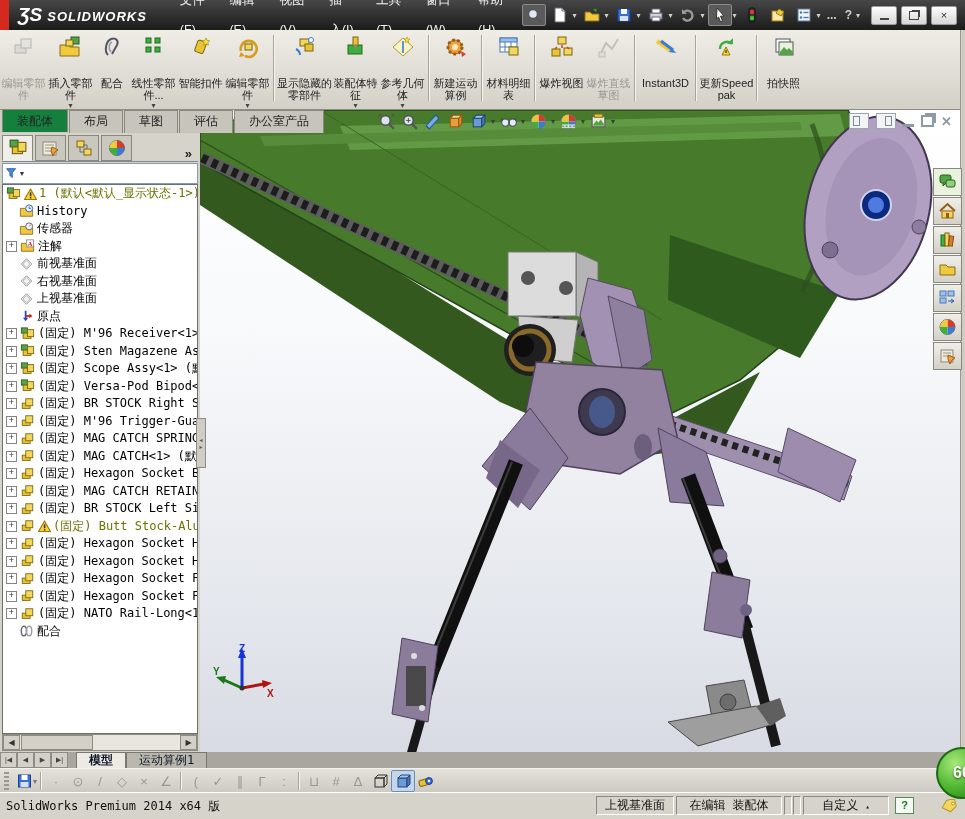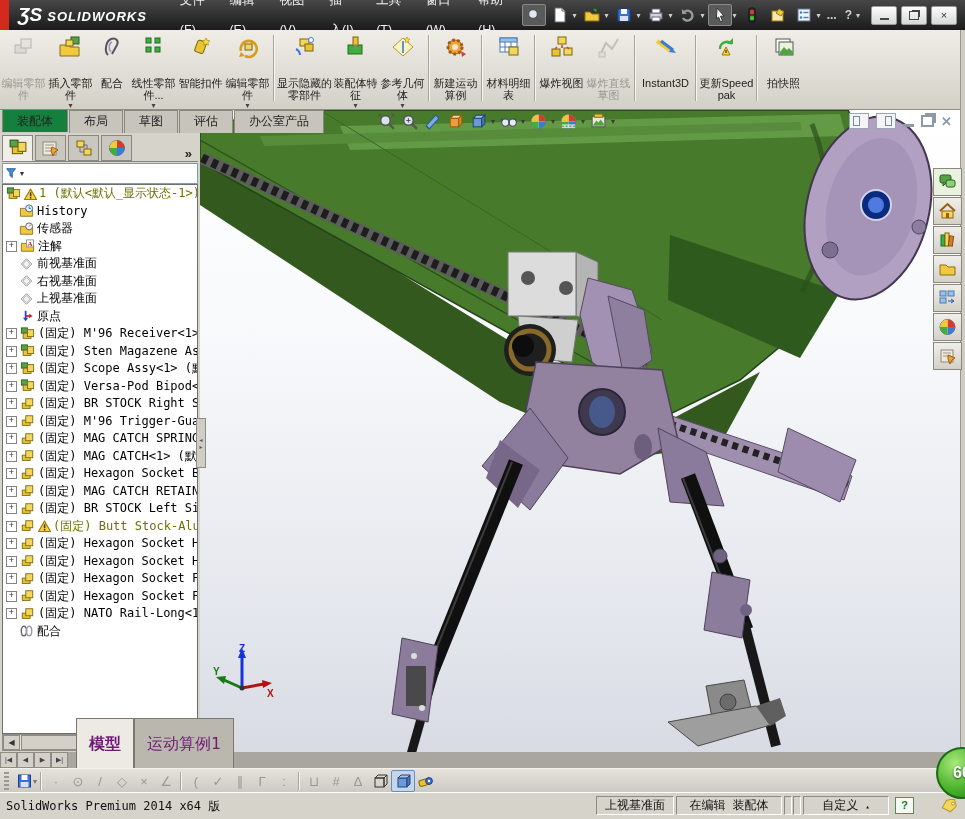--- a/index.html
+++ b/index.html
@@ -85,21 +85,21 @@
             display:flex;flex-direction:column;align-items:center;justify-content:center;font-size:6px;color:#555;}
   
   #taskpane{position:absolute;left:933px;top:168px;width:29px;display:flex;flex-direction:column;z-index:35;}
   .tpb{width:27px;height:26px;background:linear-gradient(#efeee9,#d3d0c7);border:1px solid #8a877e;margin-bottom:1px;
        display:flex;align-items:center;justify-content:center;}
   .tpb.active{background:#e9f2dd;}
   .tpb svg{width:19px;height:18px;}
   
   #btabs{position:absolute;left:0;top:752px;width:965px;height:16px;background:#a9a6a0;display:flex;align-items:flex-end;}
   .nav{width:15px;height:14px;background:#d4d0c8;border:1px solid #8f8c84;font-size:7px;color:#444;text-align:center;line-height:13px;flex:none;}
-  .btab{padding:17px 12px;font-size:16px;line-height:15px;height:15px;border:1px solid #7a7770;border-bottom:none;background:#bab7af;color:#701a75;font-family:"DejaVu Sans Mono",monospace;}
+  .btab{padding:0 12px;font-size:12px;line-height:15px;height:15px;border:1px solid #7a7770;border-bottom:none;background:#bab7af;color:#0f172a;font-family:"DejaVu Sans Mono",monospace;}
   .btab.active{background:#eceae3;font-weight:bold;}
   
   #btoolbar{position:absolute;left:0;top:768px;width:965px;height:24px;background:linear-gradient(#e4e2db,#ccc9c1);
     border-top:1px solid #f2f1ec;display:flex;align-items:center;}
   #bhandle{width:5px;height:18px;margin:0 4px;background:repeating-linear-gradient(#9b988f 0 2px,transparent 2px 4px);}
   .bico{width:22px;height:20px;display:flex;align-items:center;justify-content:center;color:#9a978f;font-size:13px;}
   .bico svg{width:17px;height:16px;}
   .bico.pressed{background:#c4d6ea;border:1px solid #6a8fb5;border-radius:2px;}
   .bsep{width:1px;height:18px;background:#a8a59c;border-right:1px solid #f5f4ef;margin:0 3px;}
   .bdd{font-size:8px;color:#777;margin-left:-2px;}

